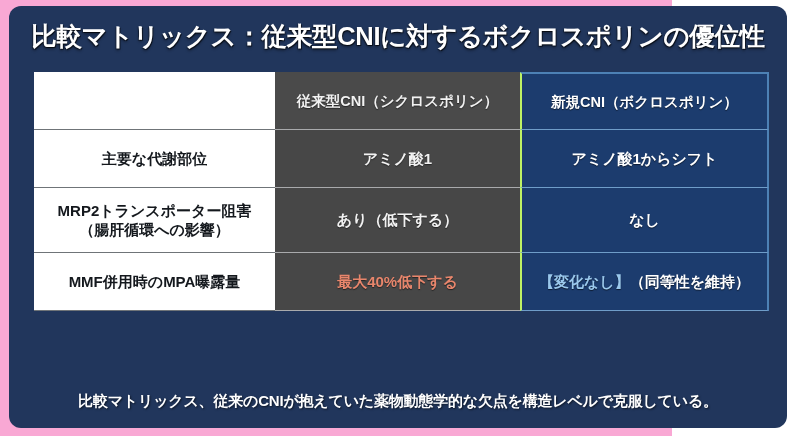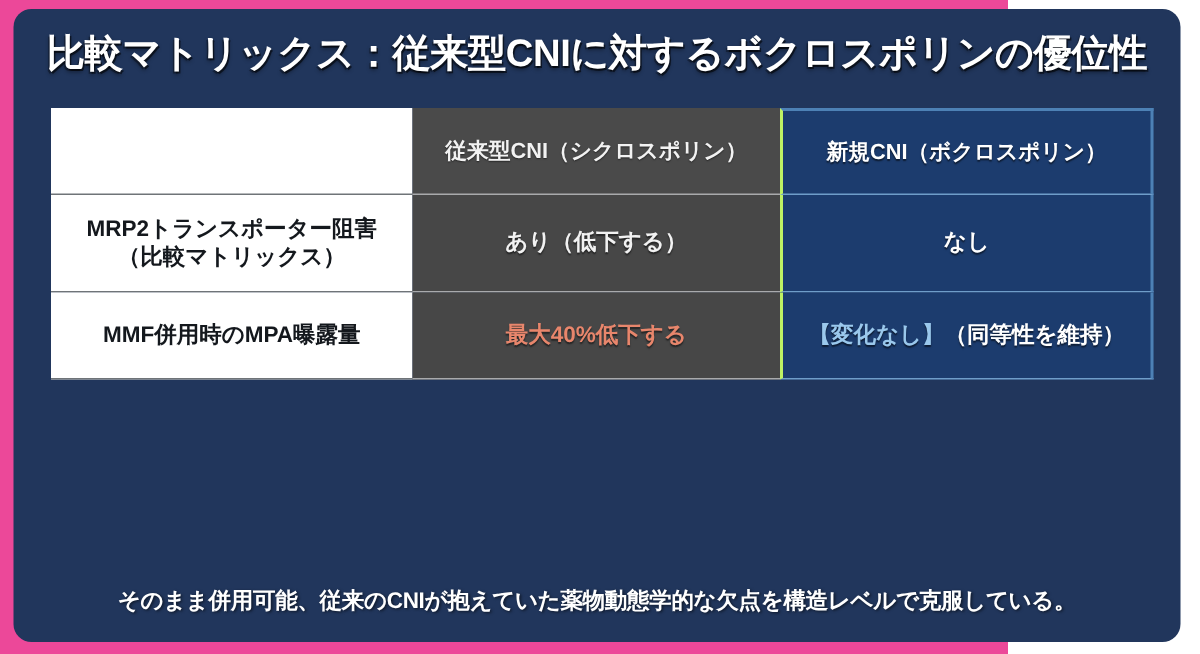--- a/index.html
+++ b/index.html
@@ -11,21 +11,21 @@
     width: 800px;
     height: 436px;
     font-family: "Liberation Sans", "DejaVu Sans", sans-serif;
     overflow: hidden;
   }
 
   .slide {
     position: relative;
     width: 672px;
     height: 436px;
-    background: #ec4899;
+    background: #f9a8d4;
     box-sizing: border-box;
   }
 
   .frame {
     position: absolute;
     left: 9px;
     top: 6px;
     width: 778px;
     height: 422px;
     background: #21365c;
@@ -176,40 +176,45 @@
         <tr class="row-h-head">
           <td class="cell-label head"></td>
           <td class="cell-old head">
             <span class="head-text">従来型CNI（シクロスポリン）</span>
           </td>
           <td class="cell-new head">
             <span class="head-text">新規CNI（ボクロスポリン）</span>
           </td>
         </tr>
 
+        <tr class="row-h-1">
+          <td class="cell-label">主要な代謝部位</td>
+          <td class="cell-old">アミノ酸1</td>
+          <td class="cell-new">アミノ酸1からシフト</td>
+        </tr>
 
         <tr class="row-h-2">
           <td class="cell-label">
             <span>MRP2トランスポーター阻害</span><br>
-            <span>（比較マトリックス）</span>
+            <span>（腸肝循環への影響）</span>
           </td>
           <td class="cell-old">あり（低下する）</td>
           <td class="cell-new">なし</td>
         </tr>
 
         <tr class="row-h-3">
           <td class="cell-label">MMF併用時のMPA曝露量</td>
           <td class="cell-old">
             <span class="hl-warn">最大40%低下する</span>
           </td>
           <td class="cell-new">
             <span class="hl-good">【変化なし】</span><span>（同等性を維持）</span>
           </td>
         </tr>
 
 
       </tbody>
     </table>
 
-    <div class="footer">そのまま併用可能、従来のCNIが抱えていた薬物動態学的な欠点を構造レベルで克服している。</div>
+    <div class="footer">比較マトリックス、従来のCNIが抱えていた薬物動態学的な欠点を構造レベルで克服している。</div>
 
   </div>
 </div>
 
 </body></html>

